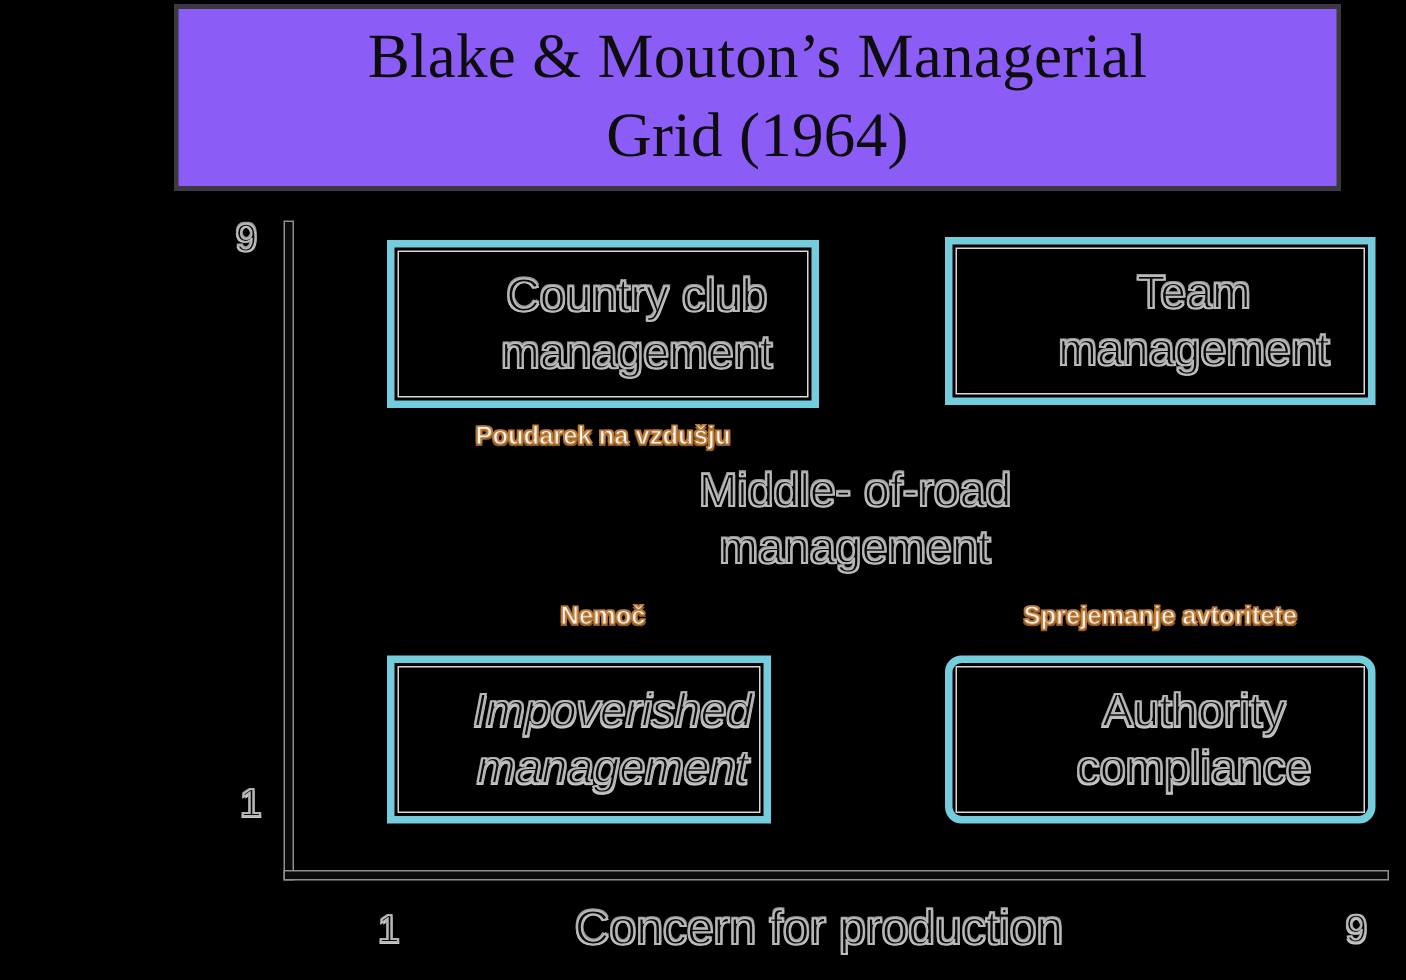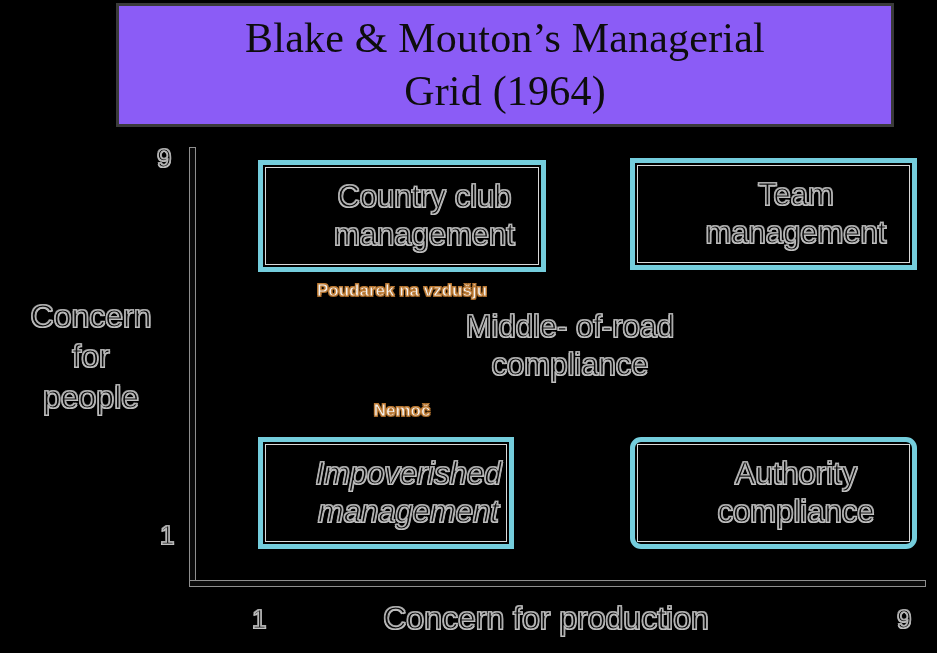--- a/index.html
+++ b/index.html
@@ -181,43 +181,41 @@
   </div>
 
   <div id="y-axis" class="axis"></div>
   <div id="x-axis" class="axis"></div>
 
   <div id="tick-y-top" class="tick outline-text">9</div>
   <div id="tick-y-bot" class="tick outline-text">1</div>
   <div id="tick-x-left" class="tick outline-text">1</div>
   <div id="tick-x-right" class="tick outline-text">9</div>
 
-  <div id="y-axis-title" class="outline-text">Concern
-for
-people</div>
   <div id="x-axis-title" class="outline-text">Concern for production</div>
 
   <div id="box-country-club" class="quad-box">
     <div class="quad-label outline-text">Country club
 management</div>
   </div>
   <div id="cap-vzdusju" class="slo-caption slo-text">Poudarek na vzdušju</div>
 
   <div id="box-team" class="quad-box">
     <div class="quad-label outline-text">Team
 management</div>
   </div>
 
   <div id="middle-label" class="outline-text">Middle- of-road
-compliance</div>
+management</div>
 
   <div id="cap-nemoc" class="slo-caption slo-text">Nemoč</div>
   <div id="box-impoverished" class="quad-box">
     <div class="quad-label outline-text">Impoverished
 management</div>
   </div>
 
+  <div id="cap-sprejemanje" class="slo-caption slo-text">Sprejemanje avtoritete</div>
   <div id="box-authority" class="quad-box">
     <div class="quad-label outline-text">Authority
 compliance</div>
   </div>
 
 </div>
 
 </body></html>

